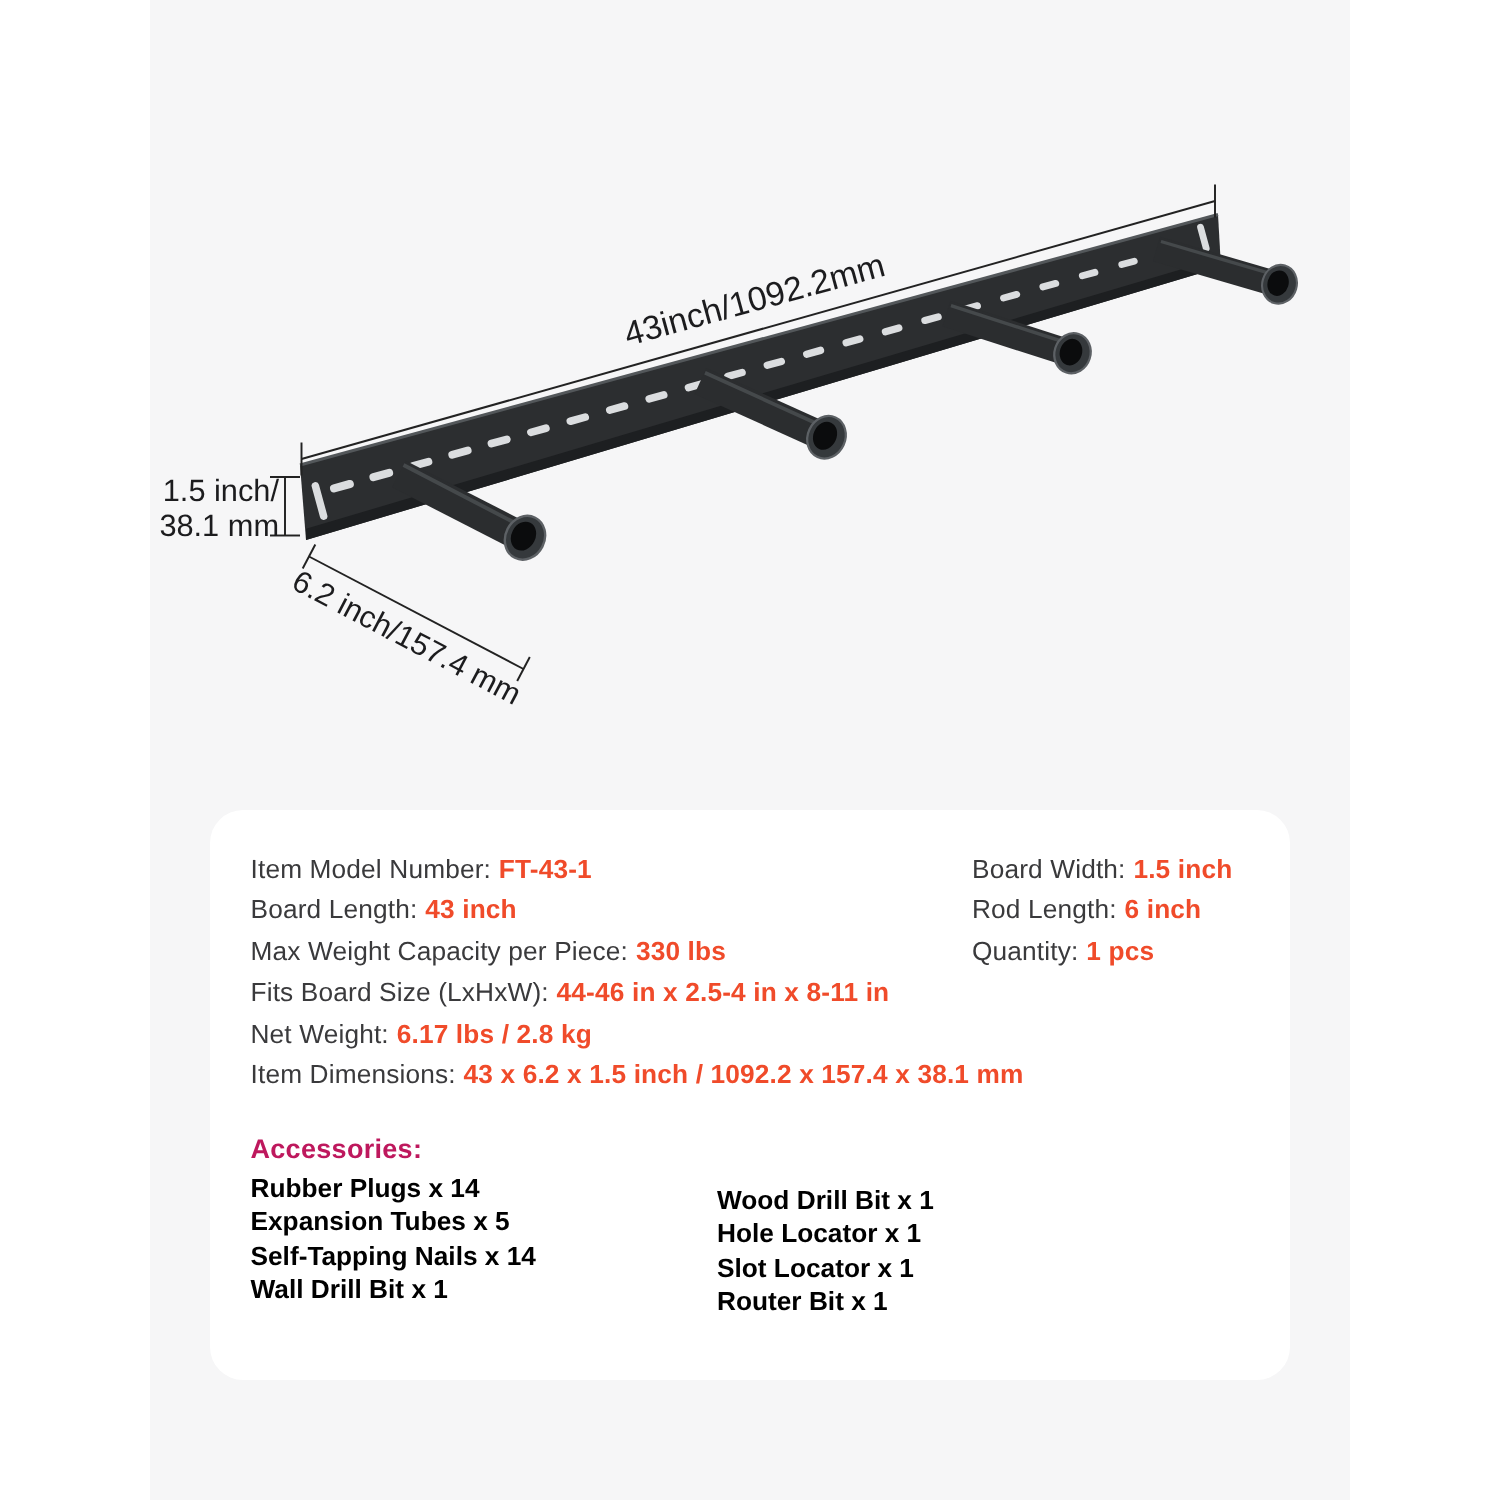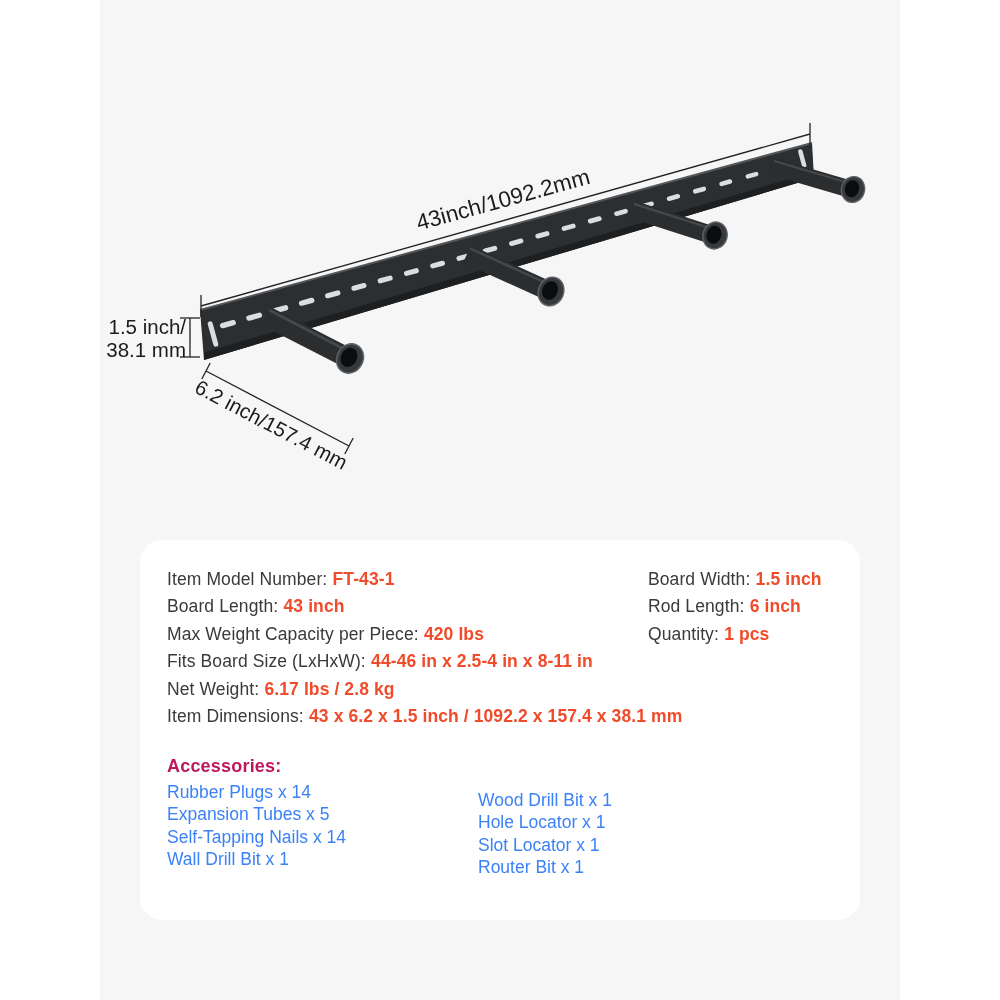--- a/index.html
+++ b/index.html
@@ -10,21 +10,21 @@
 
   .card{position:absolute;left:140px;top:540px;width:720px;height:380px;
         background:#ffffff;border-radius:22px;}
   .spec-col{position:absolute;font-size:17.5px;line-height:27.4px;color:#3a3a3c;
             white-space:nowrap;letter-spacing:.1px;}
   .spec-left{left:27px;top:26px;}
   .spec-right{left:508px;top:26px;}
   .val{color:#f04b2a;font-weight:700;margin-left:.30em;text-align:center;}
   .acc-head{position:absolute;left:27px;top:216px;font-size:18px;font-weight:700;
             color:#be185d;letter-spacing:.2px;}
-  .acc-col{position:absolute;font-size:17.5px;line-height:22.4px;color:#3b82f6;white-space:nowrap;}
+  .acc-col{position:absolute;font-size:17.5px;line-height:22.4px;color:#000000;white-space:nowrap;font-weight:bold;}
   .acc-left{left:27px;top:241px;}
   .acc-right{left:338px;top:249px;}
 
   text{font-family:"Liberation Sans","DejaVu Sans",sans-serif;}
 </style>
 </head>
 <body>
 
 <div class="page">
   <div class="gray-col"></div>
@@ -110,21 +110,21 @@
       <line x1="353.2" y1="438" x2="344.8" y2="454"></line>
     </g>
     <text x="268" y="431" transform="rotate(27.7 268 431)" text-anchor="middle" font-size="20.5" fill="#1c1c1e">6.2 inch/157.4 mm</text>
   </svg>
 
   <div class="card">
 
     <div class="spec-col spec-left">
       <div><span>Item Model Number:</span><span class="val">FT-43-1</span></div>
       <div><span>Board Length:</span><span class="val">43 inch</span></div>
-      <div><span>Max Weight Capacity per Piece:</span><span class="val">420 lbs</span></div>
+      <div><span>Max Weight Capacity per Piece:</span><span class="val">330 lbs</span></div>
       <div><span>Fits Board Size (LxHxW):</span><span class="val">44-46 in x 2.5-4 in x 8-11 in</span></div>
       <div><span>Net Weight:</span><span class="val">6.17 lbs / 2.8 kg</span></div>
       <div><span>Item Dimensions:</span><span class="val">43 x 6.2 x 1.5 inch / 1092.2 x 157.4 x 38.1 mm</span></div>
     </div>
 
     <div class="spec-col spec-right">
       <div><span>Board Width:</span><span class="val">1.5 inch</span></div>
       <div><span>Rod Length:</span><span class="val">6 inch</span></div>
       <div><span>Quantity:</span><span class="val">1 pcs</span></div>
     </div>

